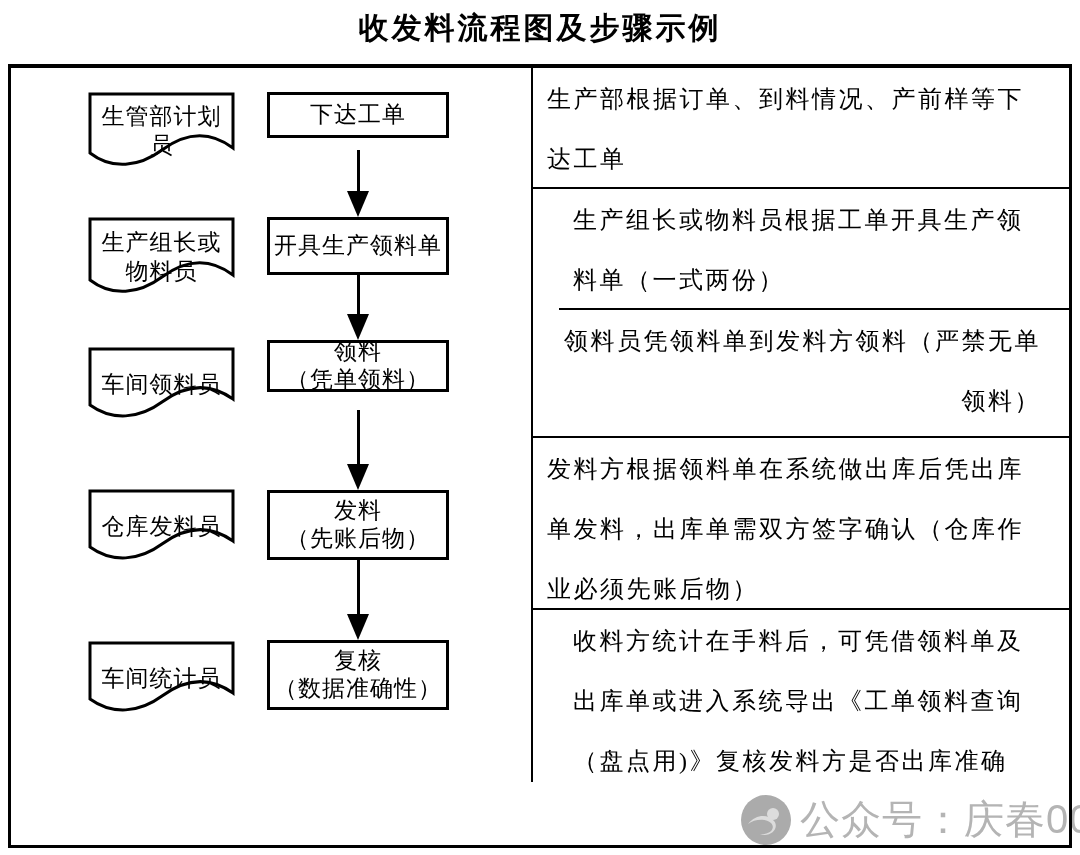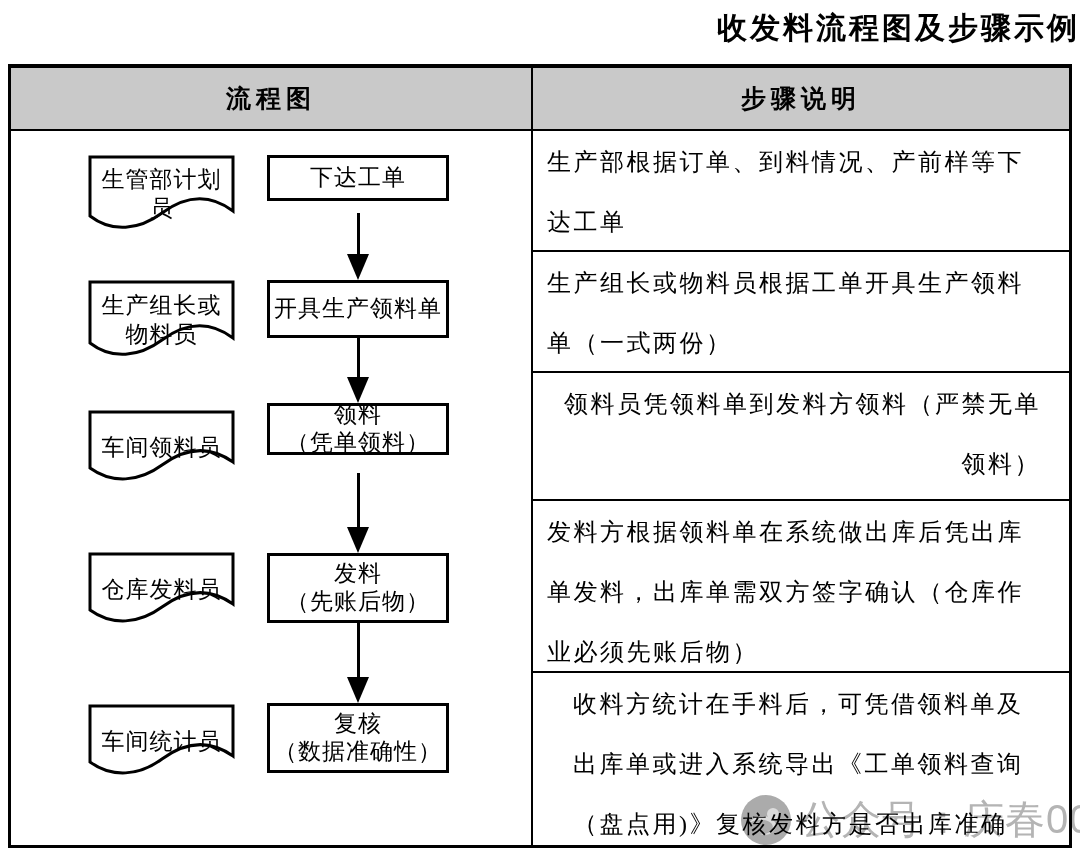--- a/index.html
+++ b/index.html
@@ -4,21 +4,21 @@
 <style>
   * { margin:0; padding:0; box-sizing:border-box; }
   html,body { background:#ffffff; }
   .page{
     position:relative; width:1080px; height:855px; background:#ffffff;
     font-family:"Liberation Serif","DejaVu Serif",serif; color:#000;
     overflow:hidden;
   }
   .title{
     position:absolute; top:8px; left:0; width:100%;
-    text-align:right; font-size:30px; font-weight:bold; letter-spacing:3px;
+    text-align:center; font-size:30px; font-weight:bold; letter-spacing:3px;
     z-index:2;
   }
   
   .watermark{
     position:absolute; left:740px; top:792px; z-index:1;
     display:flex; align-items:center; gap:8px;
     color:#b4b4b4; font-family:"Liberation Sans","DejaVu Sans",sans-serif;
     font-size:40px; letter-spacing:1px; white-space:nowrap;
   }
   .wm-icon{ width:52px; height:52px; flex:0 0 auto; }
@@ -77,45 +77,41 @@
   .arr2{ top:207px; height:65px; }  .arr2 .stem{ height:40px; }
   .arr3{ top:342px; height:80px; }  .arr3 .stem{ height:55px; }
   .arr4{ top:492px; height:80px; }  .arr4 .stem{ height:55px; }
   
   .steps-cell{ flex:1; display:flex; flex-direction:column; }
   .step-row{
     border-bottom:2px solid #000; padding:1px 28px 0 14px;
     font-size:24px; line-height:60px; letter-spacing:2.5px;
     overflow:hidden;
   }
-  .row1{ height:121px; } .row2{ height:121px; } .row3{ height:128px;text-align:right; }
+  .row1{ height:121px; } .row2{ height:121px;margin-left:26px; } .row3{ height:128px;text-align:right; }
   .row4{ height:172px; } .row5{ flex:1; border-bottom:none;padding-left:40px; }
 </style>
 </head>
 <body>
 
 <div class="page">
 
   <div class="title">收发料流程图及步骤示例</div>
 
   <div class="watermark">
     <svg class="wm-icon" viewBox="0 0 52 52">
       <circle cx="26" cy="26" r="25" fill="#ababab"></circle>
       <path d="M8,30 C16,20 28,20 34,27 C40,34 30,44 20,40 C30,41 36,34 31,29 C26,24 14,25 8,30 Z" fill="#dcdcdc"></path>
       <circle cx="33" cy="20" r="6" fill="#dcdcdc"></circle>
     </svg>
     <span>公众号：庆春001</span>
   </div>
 
   <div class="table">
 
-    <div class="thead">
-      <div class="th th-flow">流程图</div>
-      <div class="th th-steps">步骤说明</div>
-    </div>
 
     <div class="tbody">
 
       <div class="flow-cell">
 
         <div class="doc doc1">
           <svg viewBox="0 0 147 80">
             <path d="M2,2 H145 V56 C121,38 97,41 74,58 C51,75 24,78 2,61 Z" fill="#ffffff" stroke="#000000" stroke-width="3"></path>
           </svg>
           <div class="doc-label">生管部计划员</div>

